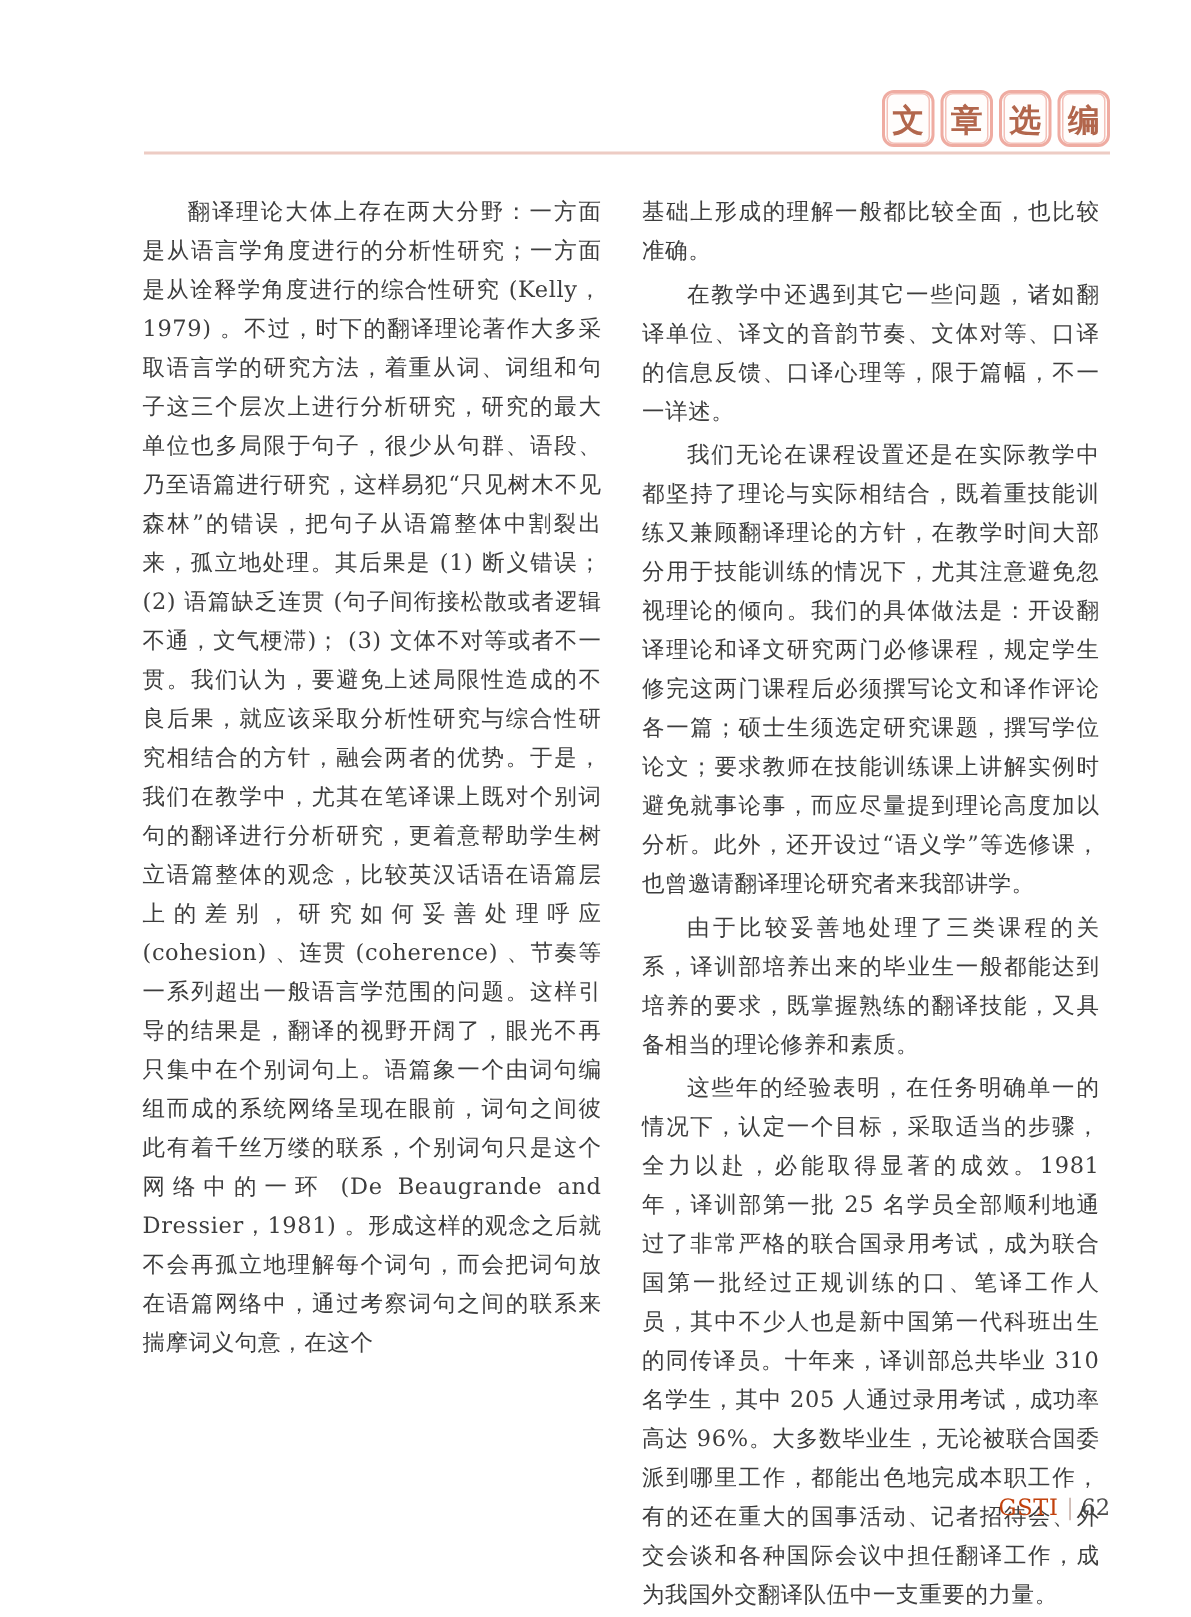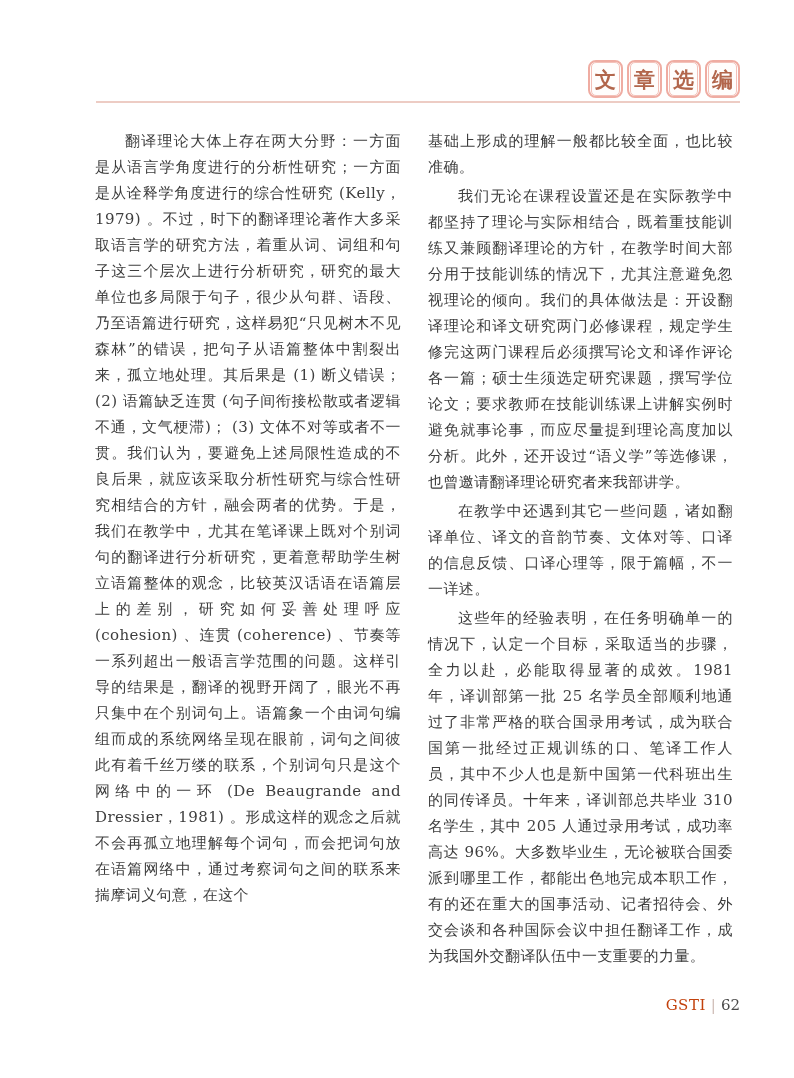--- a/index.html
+++ b/index.html
@@ -80,22 +80,23 @@
   </div>
 
   <div class="rule"></div>
 
   <div class="col col-left">
     <p class="indent">翻译理论大体上存在两大分野：一方面是从语言学角度进行的分析性研究；一方面是从诠释学角度进行的综合性研究 (Kelly，1979) 。不过，时下的翻译理论著作大多采取语言学的研究方法，着重从词、词组和句子这三个层次上进行分析研究，研究的最大单位也多局限于句子，很少从句群、语段、乃至语篇进行研究，这样易犯“只见树木不见森林”的错误，把句子从语篇整体中割裂出来，孤立地处理。其后果是 (1) 断义错误； (2) 语篇缺乏连贯 (句子间衔接松散或者逻辑不通，文气梗滞)； (3) 文体不对等或者不一贯。我们认为，要避免上述局限性造成的不良后果，就应该采取分析性研究与综合性研究相结合的方针，融会两者的优势。于是，我们在教学中，尤其在笔译课上既对个别词句的翻译进行分析研究，更着意帮助学生树立语篇整体的观念，比较英汉话语在语篇层上的差别，研究如何妥善处理呼应 (cohesion) 、连贯 (coherence) 、节奏等一系列超出一般语言学范围的问题。这样引导的结果是，翻译的视野开阔了，眼光不再只集中在个别词句上。语篇象一个由词句编组而成的系统网络呈现在眼前，词句之间彼此有着千丝万缕的联系，个别词句只是这个网络中的一环 (De Beaugrande and Dressier，1981) 。形成这样的观念之后就不会再孤立地理解每个词句，而会把词句放在语篇网络中，通过考察词句之间的联系来揣摩词义句意，在这个</p>
   </div>
 
   <div class="col col-right">
     <p>基础上形成的理解一般都比较全面，也比较准确。</p>
+    <p class="indent">在教学中还遇到其它一些问题，诸如翻译单位、译文的音韵节奏、文体对等、口译的信息反馈、口译心理等，限于篇幅，不一一详述。</p>
     <p class="indent">我们无论在课程设置还是在实际教学中都坚持了理论与实际相结合，既着重技能训练又兼顾翻译理论的方针，在教学时间大部分用于技能训练的情况下，尤其注意避免忽视理论的倾向。我们的具体做法是：开设翻译理论和译文研究两门必修课程，规定学生修完这两门课程后必须撰写论文和译作评论各一篇；硕士生须选定研究课题，撰写学位论文；要求教师在技能训练课上讲解实例时避免就事论事，而应尽量提到理论高度加以分析。此外，还开设过“语义学”等选修课，也曾邀请翻译理论研究者来我部讲学。</p>
-    <p class="indent">在教学中还遇到其它一些问题，诸如翻译单位、译文的音韵节奏、文体对等、口译的信息反馈、口译心理等，限于篇幅，不一一详述。</p>
+    <p class="indent">由于比较妥善地处理了三类课程的关系，译训部培养出来的毕业生一般都能达到培养的要求，既掌握熟练的翻译技能，又具备相当的理论修养和素质。</p>
     <p class="indent">这些年的经验表明，在任务明确单一的情况下，认定一个目标，采取适当的步骤，全力以赴，必能取得显著的成效。1981 年，译训部第一批 25 名学员全部顺利地通过了非常严格的联合国录用考试，成为联合国第一批经过正规训练的口、笔译工作人员，其中不少人也是新中国第一代科班出生的同传译员。十年来，译训部总共毕业 310 名学生，其中 205 人通过录用考试，成功率高达 96%。大多数毕业生，无论被联合国委派到哪里工作，都能出色地完成本职工作，有的还在重大的国事活动、记者招待会、外交会谈和各种国际会议中担任翻译工作，成为我国外交翻译队伍中一支重要的力量。</p>
 
   </div>
 
   <div class="footer">
     <span class="brand">GSTI</span>
     <span class="footer-divider">|</span>
     <span class="pagenum">62</span>
   </div>
 

